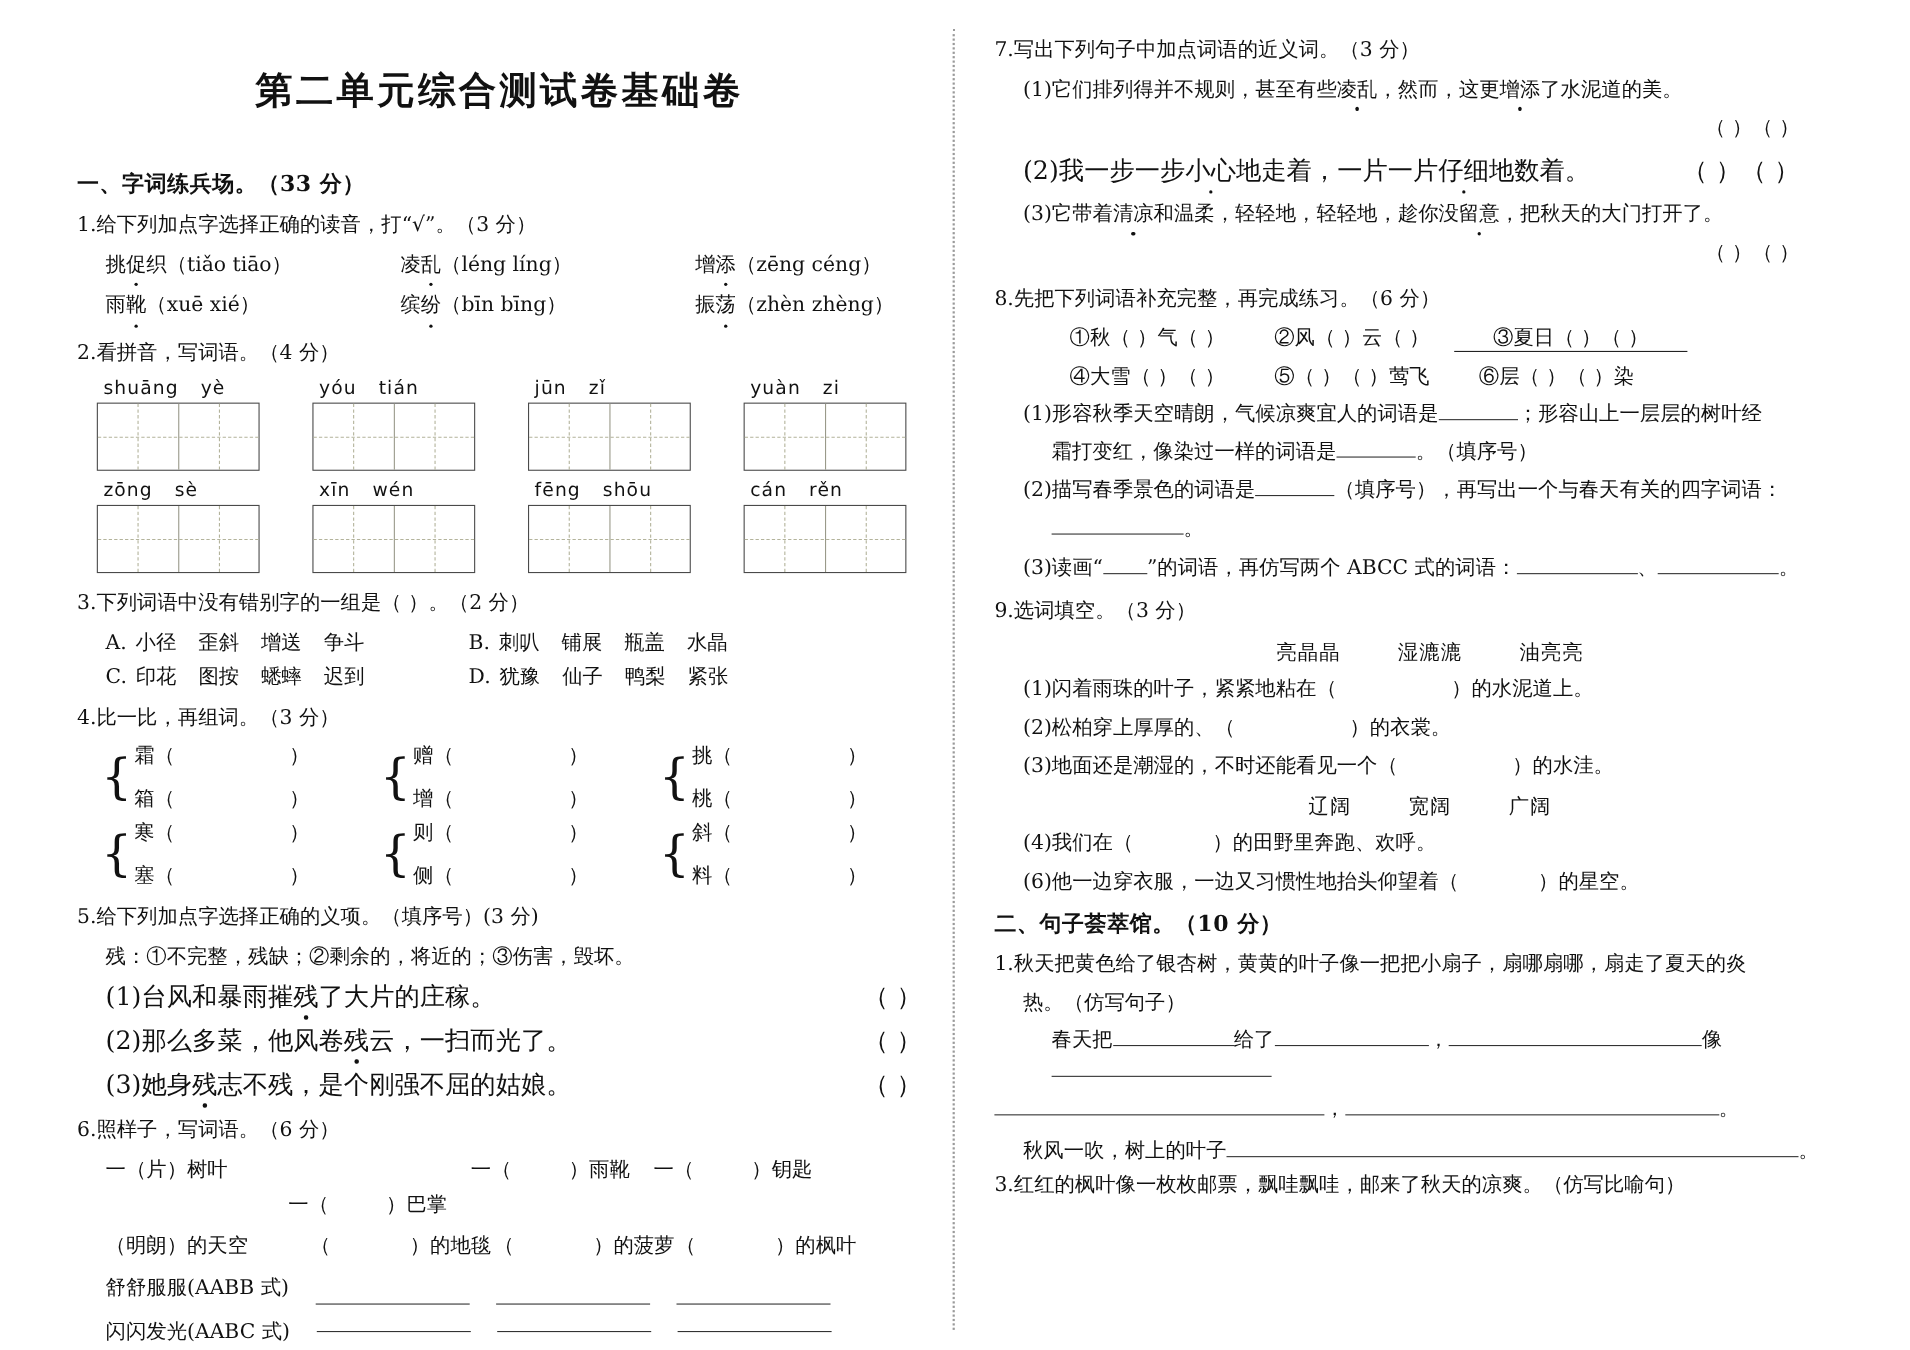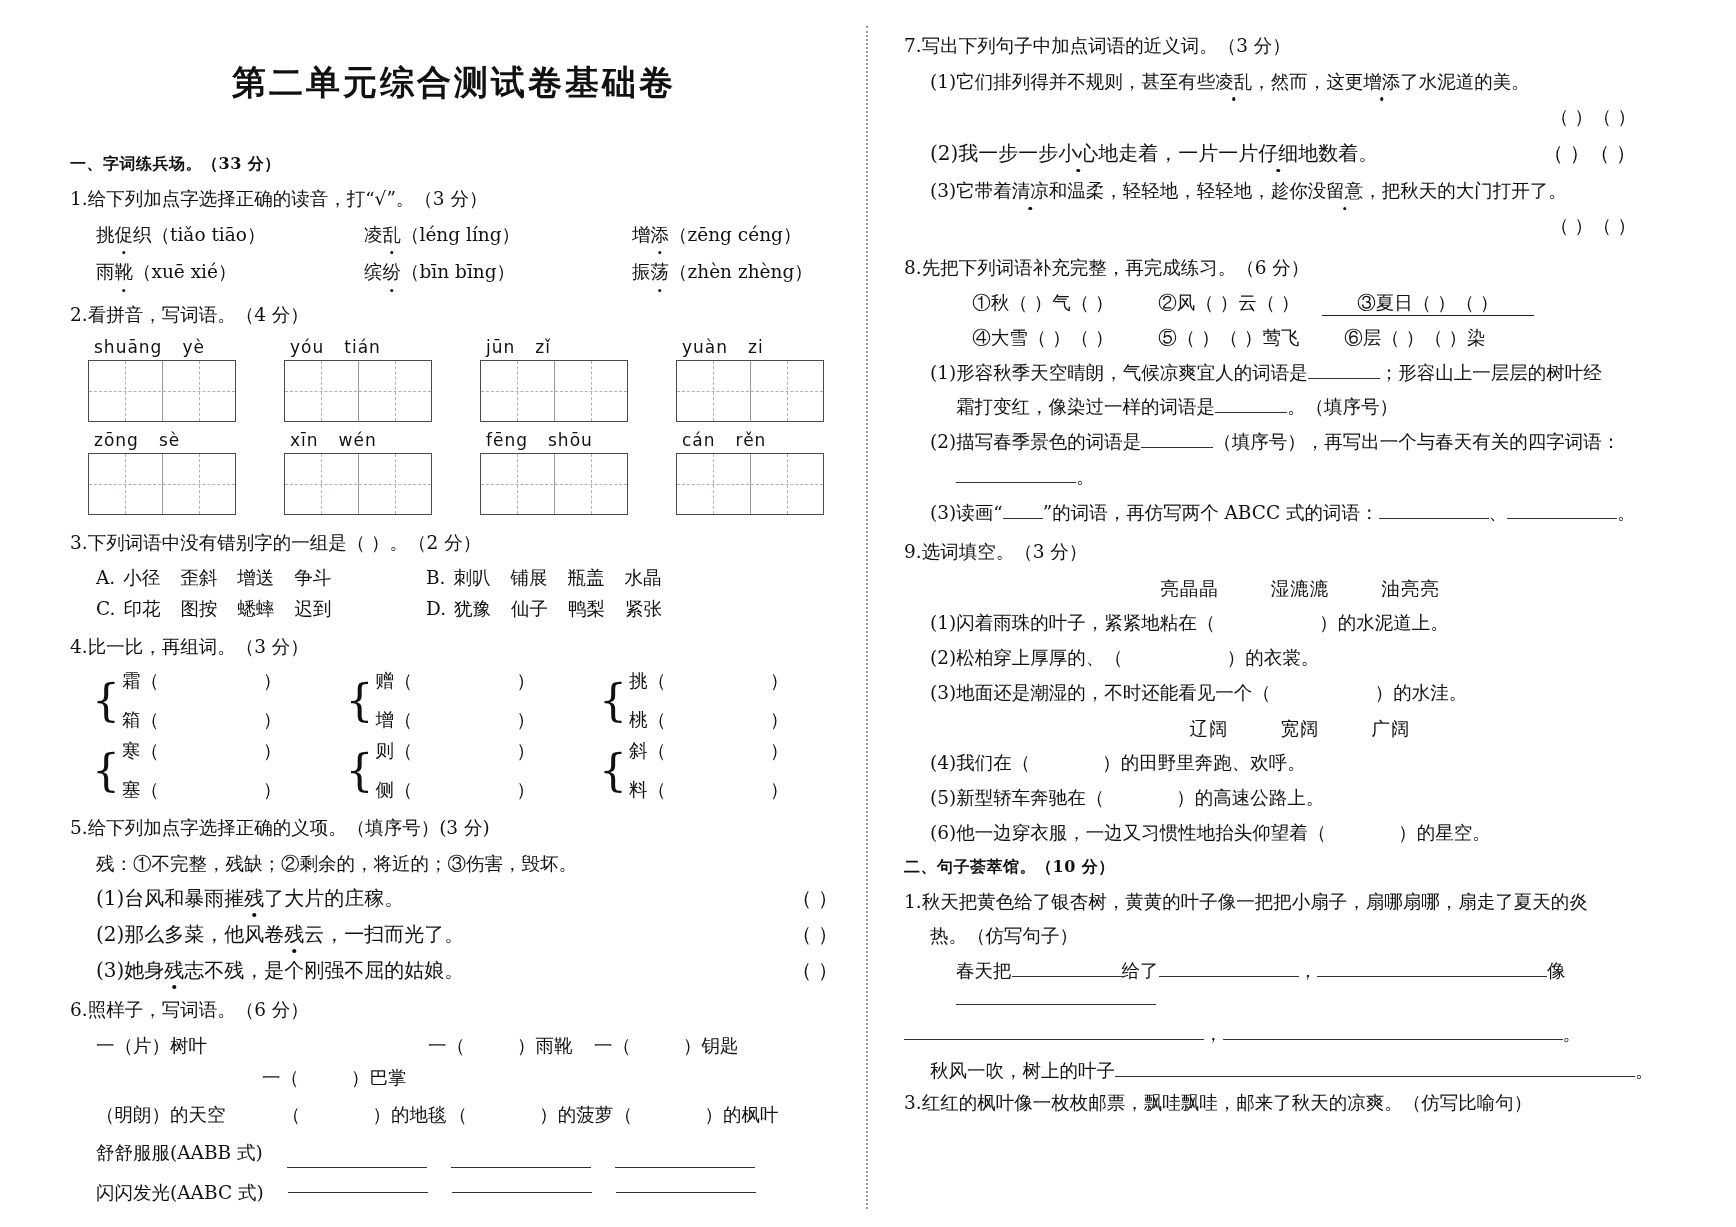--- a/index.html
+++ b/index.html
@@ -24,21 +24,21 @@
     text-align:center;
     font-family:"DejaVu Serif","Liberation Serif",serif;
     font-weight:700;
     font-size:34px;
     letter-spacing:3px;
     margin:34px 0 48px 0;
   }
 
   .sec-head {
     font-weight:700;
-    font-size:16px;
+    font-size:20px;
     margin:6px 0 10px 0;
     letter-spacing:0.5px;
   }
   .q {
     font-size:18.5px;
     margin:0 0 7px 0;
     line-height:1.5;
   }
   .q-head { margin-bottom:8px; }
   .indent1 { padding-left:26px; }
@@ -90,21 +90,21 @@
   .brace-grp { display:flex; align-items:center; }
   .brace {
     font-size:44px; line-height:0.85; font-weight:300;
     margin-right:2px; color:#111;
     font-family:"DejaVu Serif","Liberation Serif",serif;
   }
   .brace-rows { display:flex; flex-direction:column; gap:14px; font-size:18.5px; }
   .gap-sm { display:inline-block; width:52px; }
   .gap-md { display:inline-block; width:72px; }
   .gap-lg { display:inline-block; width:104px; }
-  .q-line { display:flex; justify-content:space-between; font-size:20px; margin-bottom:9px; }
+  .q-line { display:flex; justify-content:space-between; font-size:23px; margin-bottom:9px; }
   .q-line .txt { }
   .q-line .pr { white-space:nowrap; }
 
   .ul { display:inline-block; border-bottom:1.3px solid #333; vertical-align:baseline; }
   .ul-40 { width:40px; } .ul-72 { width:72px; } .ul-110 { width:110px; } .ul-120 { width:120px; }
   .ul-140 { width:140px; } .ul-200 { width:200px; }
   .ul-230 { width:230px; } .ul-300 { width:300px; } .ul-340 { width:340px; } .ul-520 { width:520px; }
 
   .wordbank {
     text-align:center; font-size:18.5px; letter-spacing:1px;
@@ -414,23 +414,20 @@
     </div>
     <div class="q indent1">
       <span>(3)</span><span>地面还是潮湿的，不时还能看见一个（</span><span class="gap-lg"></span><span>）的水洼。</span>
     </div>
     <div class="wordbank">
       <span>辽阔</span><span>宽阔</span><span>广阔</span>
     </div>
     <div class="q indent1">
       <span>(4)</span><span>我们在（</span><span class="gap-md"></span><span>）的田野里奔跑、欢呼。</span>
     </div>
-    <div class="q indent1">
-      <span>(5)</span><span>新型轿车奔驰在（</span><span class="gap-md"></span><span>）的高速公路上。</span>
-    </div>
     <div class="q indent1" style="margin-bottom:10px;">
       <span>(6)</span><span>他一边穿衣服，一边又习惯性地抬头仰望着（</span><span class="gap-md"></span><span>）的星空。</span>
     </div>
 
     <div class="sec-head" style="margin-bottom:10px;">
       <span>二、句子荟萃馆。</span><span>（10 分）</span>
     </div>
 
     <div class="q">
       <span>1.</span><span>秋天把黄色给了银杏树，黄黄的叶子像一把把小扇子，扇哪扇哪，扇走了夏天的炎</span>

